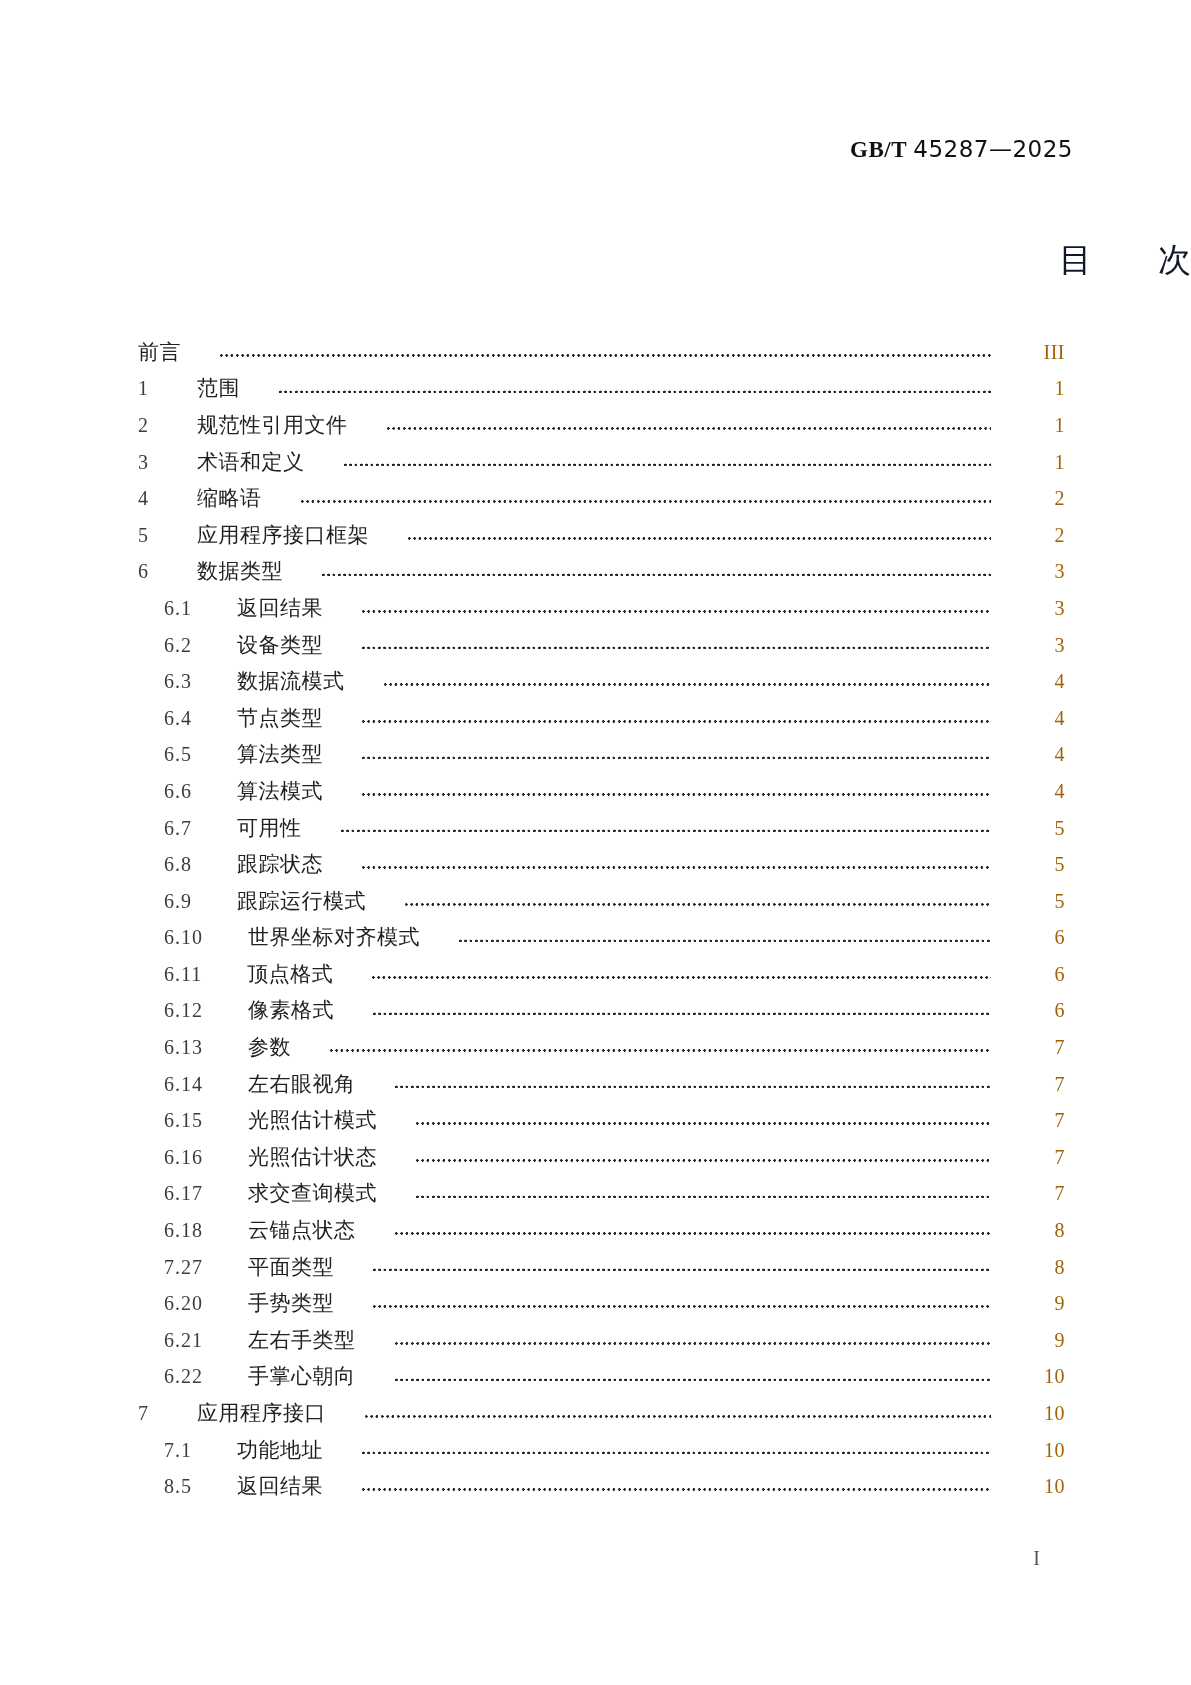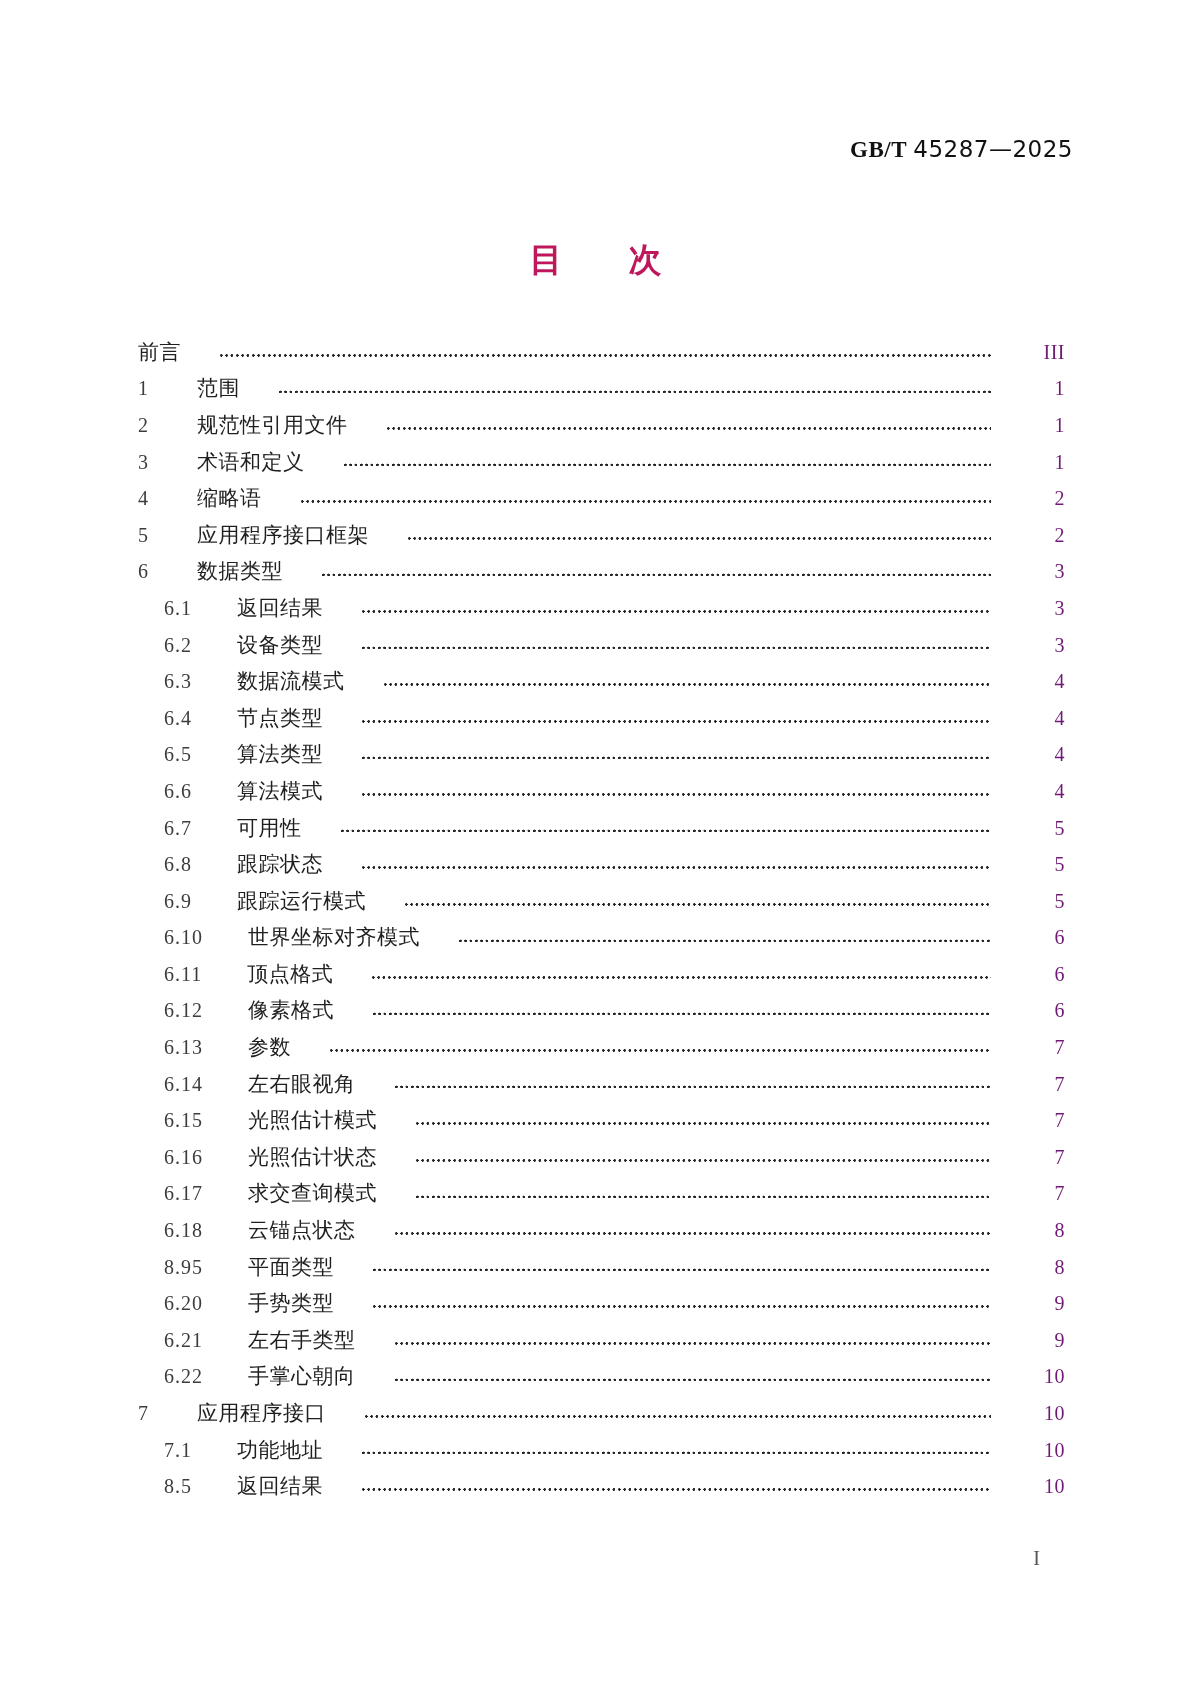--- a/index.html
+++ b/index.html
@@ -35,26 +35,26 @@
     font-family: "DejaVu Sans", "Liberation Sans", sans-serif;
     font-weight: 400;
     letter-spacing: 0.5px;
   }
   
   .doc-title {
     position: absolute;
     top: 243px;
     left: 0;
     width: 100%;
-    text-align: center;
+    text-align: right;
     font-family: "DejaVu Sans", "Liberation Sans", sans-serif;
-    font-weight: 700;
+    font-weight: 400;
     font-size: 33px;
     line-height: 33px;
-    color: #be185d;
+    color: #0f172a;
   }
   
   .toc {
     position: absolute;
     top: 334px;
     left: 138px;
     right: 126px;
   }
   .toc-row {
     height: 36.6px;
@@ -88,21 +88,21 @@
       radial-gradient(circle at 7.6px 58%, #262626 1.15px, transparent 1.5px),
       radial-gradient(circle at 12.8px 58%, #262626 1.15px, transparent 1.5px);
     background-size: 16px 100%;
     background-repeat: repeat-x;
   }
   .toc-page {
     min-width: 34px;
     text-align: right;
     font-family: "Liberation Serif", "DejaVu Serif", serif;
     font-size: 20px;
-    color: #701a75;
+    color: #a16207;
     letter-spacing: 0.5px;
   }
   
   .page-folio {
     position: absolute;
     top: 1547px;
     right: 151px;
     font-size: 20px;
     color: #555555;
   }
@@ -289,21 +289,21 @@
   </div>
 
   <div class="toc-row lvl1">
     <span class="toc-num">6.18</span>
     <span class="toc-label">云锚点状态</span>
     <span class="toc-leader"></span>
     <span class="toc-page">8</span>
   </div>
 
   <div class="toc-row lvl1">
-    <span class="toc-num">8.95</span>
+    <span class="toc-num">7.27</span>
     <span class="toc-label">平面类型</span>
     <span class="toc-leader"></span>
     <span class="toc-page">8</span>
   </div>
 
   <div class="toc-row lvl1">
     <span class="toc-num">6.20</span>
     <span class="toc-label">手势类型</span>
     <span class="toc-leader"></span>
     <span class="toc-page">9</span>

